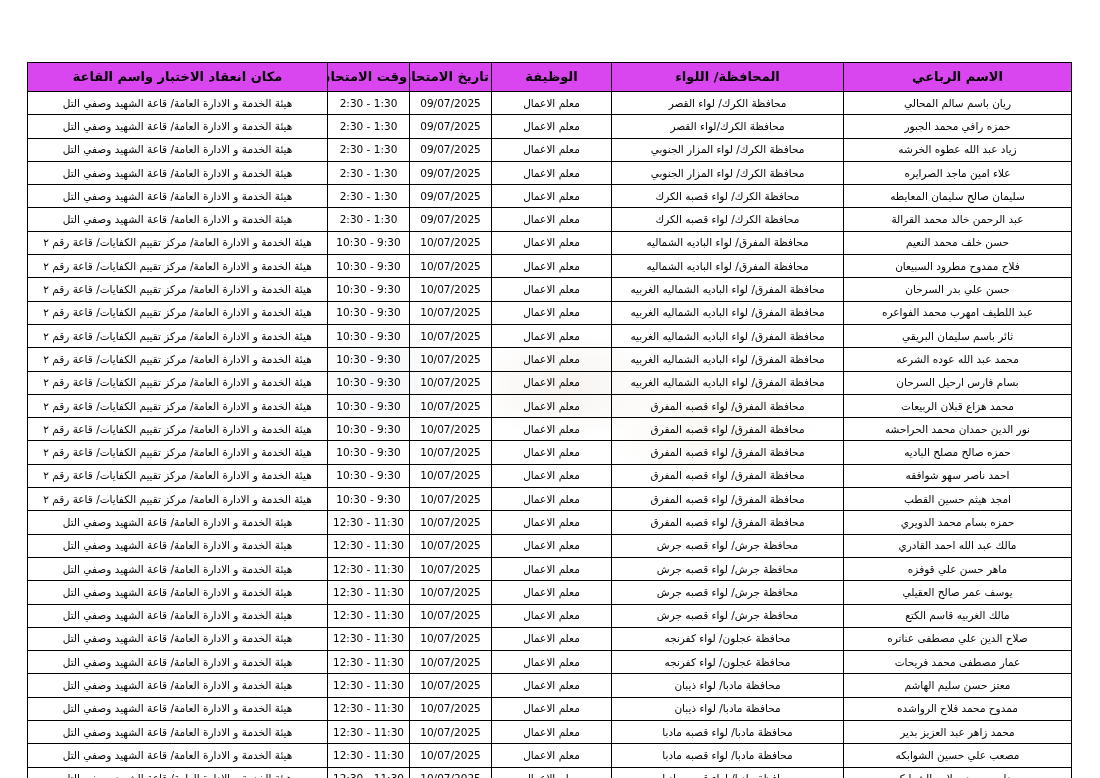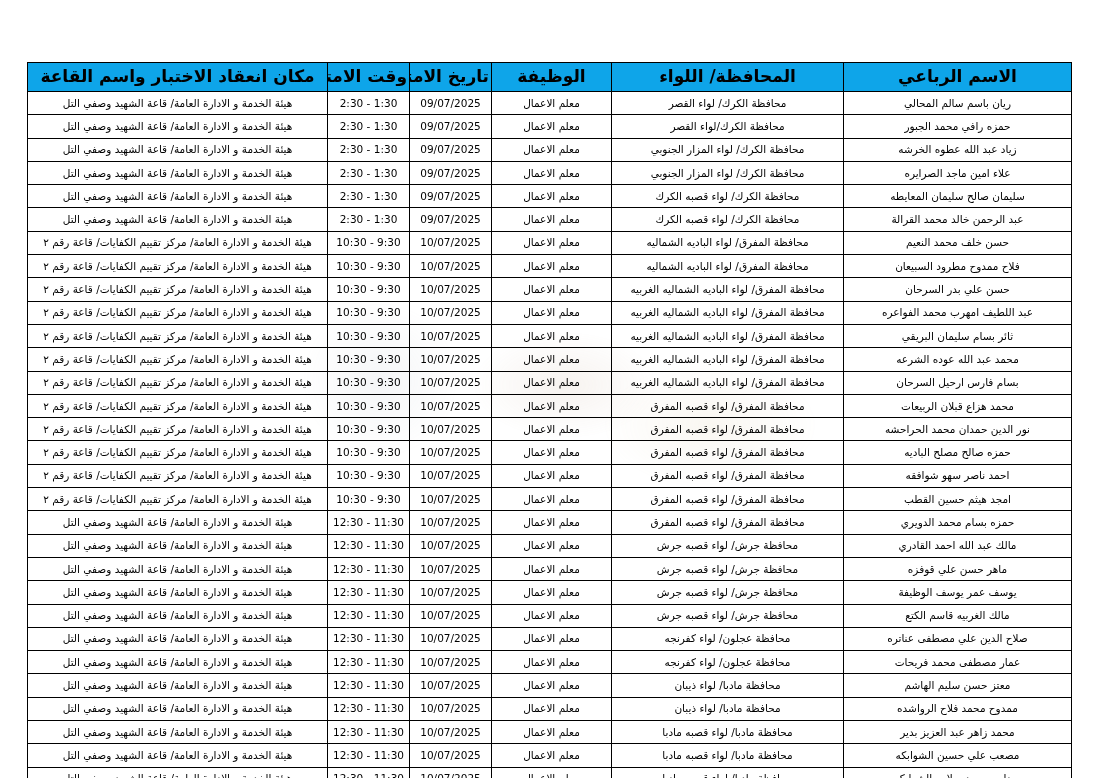--- a/index.html
+++ b/index.html
@@ -39,22 +39,22 @@
     line-height: 1.05;
     text-align: center;
     vertical-align: middle;
     padding: 1px 2px;
     white-space: nowrap;
     overflow: hidden;
   }
   table.exam-table thead th {
     height: 26px;
     font-weight: bold;
-    font-size: 17px;
-    background: #0ea5e9;
+    font-size: 13px;
+    background: #d946ef;
   }
   table.exam-table tbody td {
     height: 20.3px;
   }
   
   col.c-name { width: 228px; }
   col.c-gov  { width: 232px; }
   col.c-job  { width: 120px; }
   col.c-date { width: 82px; }
   col.c-time { width: 82px; }
@@ -193,21 +193,21 @@
           </tr>
           <tr>
             <td class="c-name-cell">عبد اللطيف امهرب محمد الفواعره</td>
             <td class="c-gov-cell">محافظة المفرق/ لواء الباديه الشماليه الغربيه</td>
             <td class="c-job-cell">معلم الاعمال</td>
             <td class="c-date-cell">10/07/2025</td>
             <td class="c-time-cell">9:30 - 10:30</td>
             <td class="c-venue-cell">هيئة الخدمة و الادارة العامة/ مركز تقييم الكفايات/ قاعة رقم ٢</td>
           </tr>
           <tr>
-            <td class="c-name-cell">ثائر بسام سليمان البريقي</td>
+            <td class="c-name-cell">ثائر باسم سليمان البريقي</td>
             <td class="c-gov-cell">محافظة المفرق/ لواء الباديه الشماليه الغربيه</td>
             <td class="c-job-cell">معلم الاعمال</td>
             <td class="c-date-cell">10/07/2025</td>
             <td class="c-time-cell">9:30 - 10:30</td>
             <td class="c-venue-cell">هيئة الخدمة و الادارة العامة/ مركز تقييم الكفايات/ قاعة رقم ٢</td>
           </tr>
           <tr>
             <td class="c-name-cell">محمد عبد الله عوده الشرعه</td>
             <td class="c-gov-cell">محافظة المفرق/ لواء الباديه الشماليه الغربيه</td>
             <td class="c-job-cell">معلم الاعمال</td>
@@ -281,21 +281,21 @@
           </tr>
           <tr>
             <td class="c-name-cell">ماهر حسن علي قوفزه</td>
             <td class="c-gov-cell">محافظة جرش/ لواء قصبه جرش</td>
             <td class="c-job-cell">معلم الاعمال</td>
             <td class="c-date-cell">10/07/2025</td>
             <td class="c-time-cell">11:30 - 12:30</td>
             <td class="c-venue-cell">هيئة الخدمة و الادارة العامة/ قاعة الشهيد وصفي التل</td>
           </tr>
           <tr>
-            <td class="c-name-cell">يوسف عمر يوسف الوظيفة</td>
+            <td class="c-name-cell">يوسف عمر صالح العقيلي</td>
             <td class="c-gov-cell">محافظة جرش/ لواء قصبه جرش</td>
             <td class="c-job-cell">معلم الاعمال</td>
             <td class="c-date-cell">10/07/2025</td>
             <td class="c-time-cell">11:30 - 12:30</td>
             <td class="c-venue-cell">هيئة الخدمة و الادارة العامة/ قاعة الشهيد وصفي التل</td>
           </tr>
           <tr>
             <td class="c-name-cell">مالك الغربيه قاسم الكتع</td>
             <td class="c-gov-cell">محافظة جرش/ لواء قصبه جرش</td>
             <td class="c-job-cell">معلم الاعمال</td>

